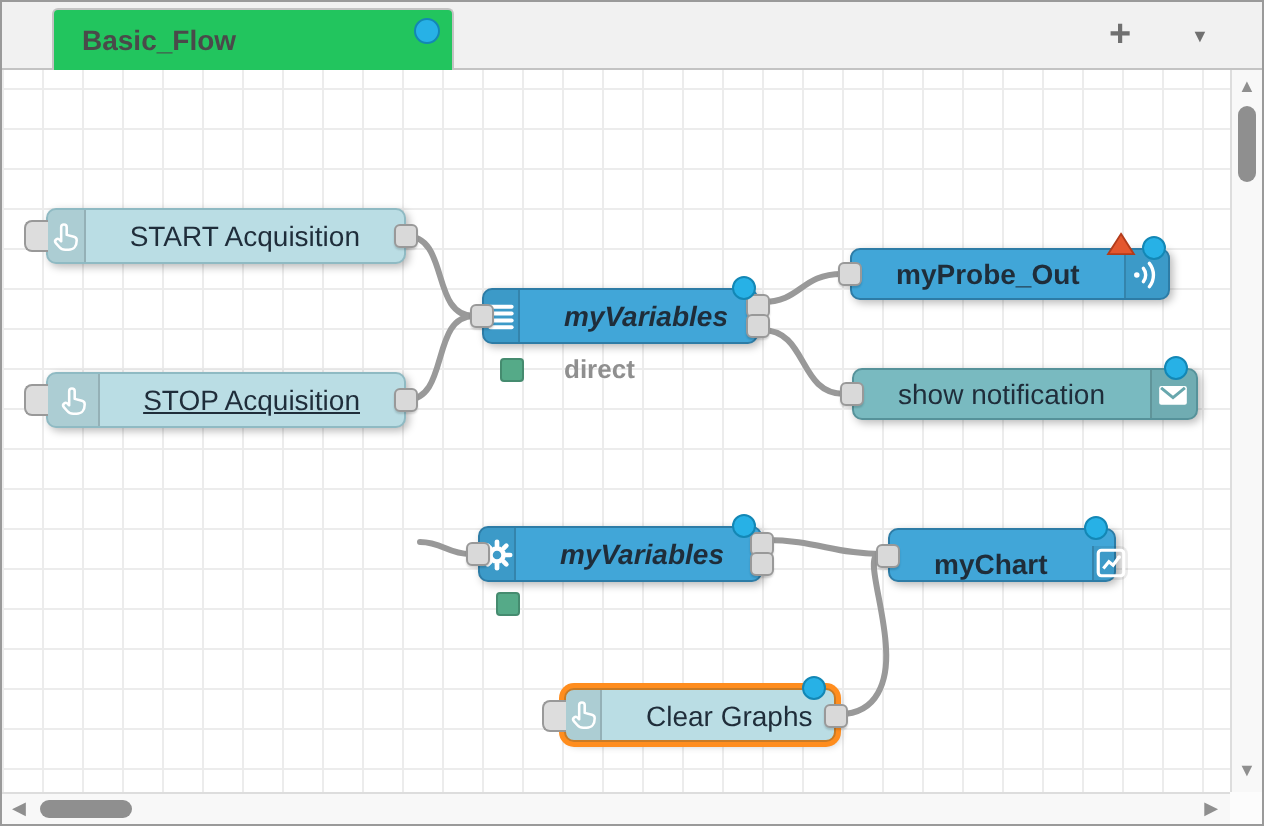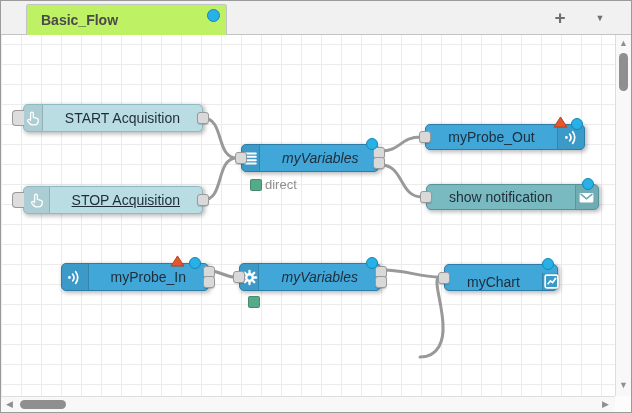--- a/index.html
+++ b/index.html
@@ -1,38 +1,38 @@
 <!DOCTYPE html>
 <html><head>
 <meta charset="utf-8">
 <style>
   html,body{margin:0;padding:0;background:#e8e8e8;font-family:"Liberation Sans",sans-serif;}
   #frame{position:relative;width:632px;height:413px;box-sizing:border-box;border:1px solid #9a9a9a;background:#fff;overflow:hidden;}
 
   
   .tabbar{position:absolute;top:0;left:0;right:0;height:33px;background:#f1f1f1;border-bottom:1px solid #c3c3c3;z-index:6;}
-  .tab{position:absolute;left:25px;top:3px;width:201px;height:31px;box-sizing:border-box;background:#bef264;
+  .tab{position:absolute;left:25px;top:3px;width:201px;height:31px;box-sizing:border-box;background:#22c55e;
        border:1px solid #c3c3c3;border-bottom:none;border-radius:3px 3px 0 0;
        display:flex;align-items:center;padding-left:14px;font-weight:bold;font-size:14px;color:#4a4a4a;}
   .tab-dot{position:absolute;right:6px;top:4px;width:13px;height:13px;border-radius:50%;
        background:#27b1e6;border:1px solid #1387b5;box-sizing:border-box;}
   .tb-btn{position:absolute;top:0;height:33px;display:flex;align-items:center;justify-content:center;color:#707070;cursor:pointer;}
   .tb-plus{right:58px;width:26px;font-size:19px;font-weight:bold;}
   .tb-caret{right:20px;width:22px;font-size:9px;}
 
   
   .canvas{position:absolute;left:0;top:33px;width:614px;height:362px;background:#fff;
        background-image:linear-gradient(#ececec 1px,transparent 1px),linear-gradient(90deg,#ececec 1px,transparent 1px);
        background-size:20px 20px;background-position:0 10px;overflow:hidden;}
   .wires{position:absolute;left:0;top:0;z-index:1;}
 
   
   .node{position:absolute;z-index:2;display:flex;align-items:stretch;border-radius:5px;
         font-size:14px;color:#1f2d3a;box-shadow:1.5px 1.5px 4px rgba(0,0,0,.28);box-sizing:border-box;}
-  .n-blue{background:#41a6d8;border:1px solid #2d7ca6;}
+  .n-blue{background:#41a6d8;border:1px solid #2d7ca6;font-weight:bold;}
   .n-inject{background:#badde4;border:1px solid #8fbac3;}
   .n-teal{background:#79bac0;border:1px solid #56929a;}
   .selected{box-shadow:0 0 0 2.5px #ff8d1e,1.5px 1.5px 4px rgba(0,0,0,.3);border-color:#c97b25;}
   .nlabel{flex:1;display:flex;align-items:center;justify-content:center;white-space:nowrap;padding:0 22px;}
   .italic .nlabel{font-style:italic;}
   .icon-box{width:30px;display:flex;align-items:center;justify-content:center;background:rgba(0,0,0,.07);}
   .icon-box.l{border-right:1px solid rgba(0,0,0,.14);border-radius:4px 0 0 4px;}
   .icon-box.r{border-left:1px solid rgba(0,0,0,.14);border-radius:0 4px 4px 0;}
   .icon-box.slim{width:26px;}
   .icon-box svg{width:17px;height:17px;display:block;}
@@ -43,21 +43,21 @@
   .p-out{right:-7px;top:50%;margin-top:-6px;}
   .p-out1{right:-7px;top:2px;}
   .p-out2{right:-7px;bottom:2px;}
   .inject-btn{position:absolute;left:-12px;top:50%;margin-top:-8px;width:12px;height:16px;background:#ddd;
         border:1px solid #999;border-right:none;border-radius:4px 0 0 4px;box-sizing:border-box;z-index:1;}
 
   .badge-dot{position:absolute;top:-7px;width:12px;height:12px;border-radius:50%;background:#27b1e6;
         border:1px solid #1387b5;box-sizing:border-box;z-index:5;}
   .badge-tri{position:absolute;top:-9px;z-index:5;line-height:0;}
 
-  .status{position:absolute;left:8px;top:100%;margin-top:6px;display:flex;align-items:center;gap:3px;
+  .status{position:absolute;left:8px;top:100%;margin-top:6px;display:flex;align-items:center;gap:20px;
         font-size:13px;color:#8f8f8f;white-space:nowrap;}
   .status .sq{width:12px;height:12px;border-radius:2px;background:#55aa88;border:1px solid rgba(0,0,0,.18);box-sizing:border-box;}
 
   
   .vscroll{position:absolute;top:33px;right:0;width:16px;height:362px;background:#f8f8f8;border-left:1px solid #ddd;z-index:5;box-sizing:border-box;}
   .vthumb{position:absolute;left:3px;top:19px;width:9px;height:38px;background:#8f8f8f;border-radius:5px;}
   .sarrow{position:absolute;color:#8f8f8f;font-size:9px;line-height:9px;}
   .va-up{top:5px;left:0;width:100%;text-align:center;}
   .va-down{bottom:6px;left:0;width:100%;text-align:center;}
   .hscroll{position:absolute;left:0;bottom:0;width:614px;height:16px;background:#f8f8f8;border-top:1px solid #ddd;z-index:5;box-sizing:border-box;}
@@ -163,40 +163,20 @@
       <div class="icon-box r slim">
         <svg viewBox="0 0 16 16">
             <rect x="1.5" y="3.8" width="13" height="8.8" rx="1" fill="#fff"></rect>
             <path d="M2.4 4.6 L8 9.2 L13.6 4.6" fill="none" stroke="#68a7ad" stroke-width="1.4"></path>
           </svg>
       </div>
       <span class="port p-in"></span>
       <span class="badge-dot" style="right:4px;"></span>
     </div>
 
-    <div class="node n-blue" style="left:60px;top:229px;width:148px;height:28px;">
-      <div class="icon-box l">
-        <svg viewBox="0 0 16 16">
-            <circle cx="3.2" cy="8" r="1.3" fill="#fff"></circle>
-            <g fill="none" stroke="#fff" stroke-width="1.6" stroke-linecap="round">
-              <path d="M6.3 4.9 a5 5 0 0 1 0 6.2"></path>
-              <path d="M9.1 2.5 a8.8 8.8 0 0 1 0 11"></path>
-            </g>
-          </svg>
-      </div>
-      <div class="nlabel">myProbe_In</div>
-      <span class="port p-out1"></span>
-      <span class="port p-out2"></span>
-      <span class="badge-tri" style="right:23px;">
-        <svg width="15" height="12" viewBox="0 0 16 13">
-            <path d="M8 1 L15 12 H1 Z" fill="#e4572e" stroke="#b23c1b" stroke-width="1"></path>
-          </svg>
-      </span>
-      <span class="badge-dot" style="right:7px;"></span>
-    </div>
 
     <div class="node n-blue italic" style="left:238px;top:229px;width:142px;height:28px;">
       <div class="icon-box l">
         <svg viewBox="0 0 16 16">
             <g stroke="#fff" stroke-width="2.2" stroke-linecap="round">
               <path d="M8 1.8 V3.6"></path>
               <path d="M8 12.4 V14.2"></path>
               <path d="M1.8 8 H3.6"></path>
               <path d="M12.4 8 H14.2"></path>
               <path d="M3.6 3.6 L4.9 4.9"></path>
@@ -223,20 +203,31 @@
         <svg viewBox="0 0 16 16">
             <rect x="2" y="2" width="12" height="12" rx="1.5" fill="none" stroke="#fff" stroke-width="1.5"></rect>
             <path d="M4.4 10.6 L7 7.4 L9 9 L11.8 5.2" fill="none" stroke="#fff" stroke-width="1.5"></path>
             <circle cx="11.8" cy="5.2" r="0.9" fill="#fff"></circle>
           </svg>
       </div>
       <span class="port p-in"></span>
       <span class="badge-dot" style="right:3px;"></span>
     </div>
 
+    <div class="node n-inject selected" style="left:281px;top:310px;width:136px;height:27px;">
+      <span class="inject-btn"></span>
+      <div class="icon-box l">
+        <svg viewBox="0 0 16 16">
+            <path d="M6.2 8.4 V3.4 a1.3 1.3 0 0 1 2.6 0 v3.6 l3.4 .9 a1.7 1.7 0 0 1 1.3 1.7 c0 2.5-1.3 4.4-3.8 4.4 H8.1 c-1.1 0-2.1-.5-2.8-1.3 L3.7 10.9 a1.2 1.2 0 0 1 1.8-1.6 l.7 .7 z" fill="none" stroke="#fff" stroke-width="1.2" stroke-linejoin="round"></path>
+          </svg>
+      </div>
+      <div class="nlabel">Clear Graphs</div>
+      <span class="port p-out"></span>
+      <span class="badge-dot" style="right:4px;"></span>
+    </div>
 
   </div>
 
   <div class="vscroll">
     <div class="sarrow va-up">▲</div>
     <div class="vthumb"></div>
     <div class="sarrow va-down">▼</div>
   </div>
   <div class="hscroll">
     <div class="sarrow ha-left">◀</div>

